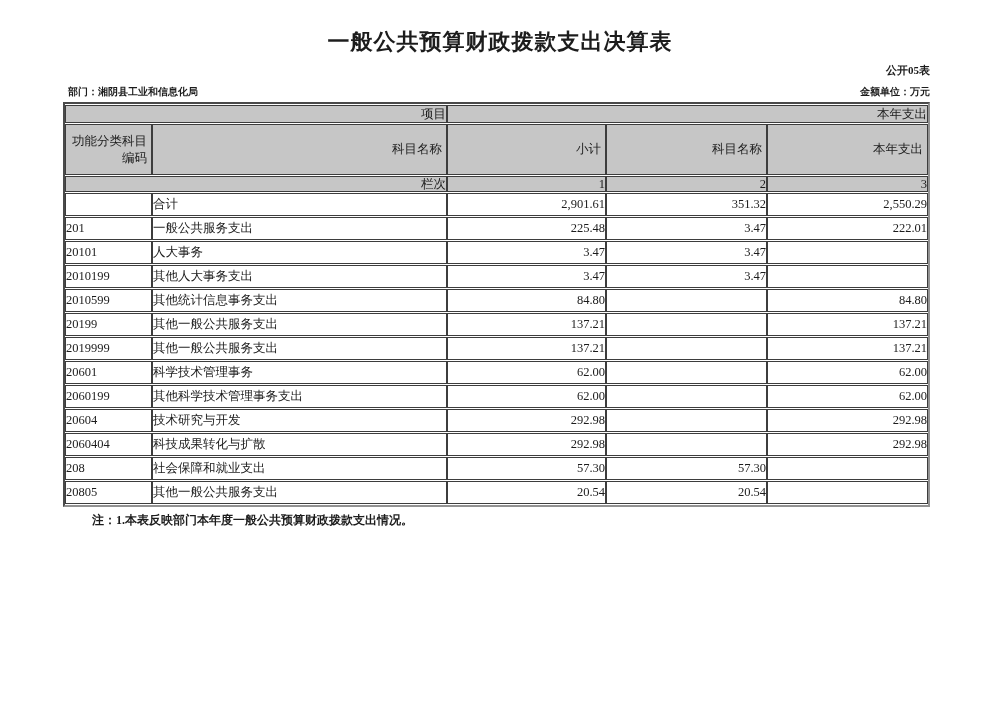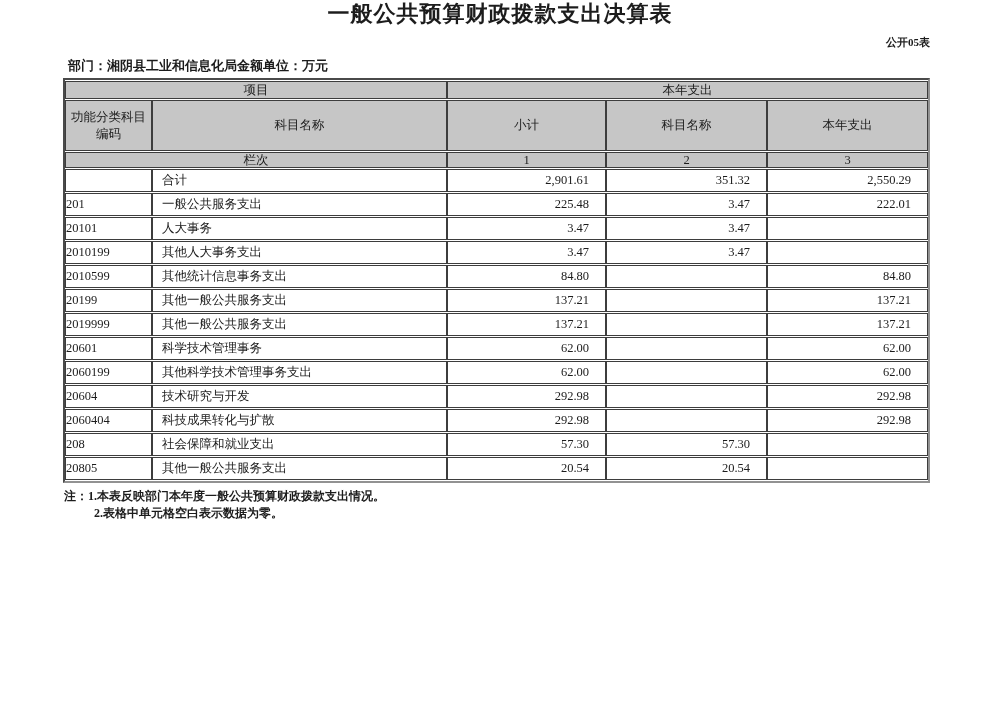--- a/index.html
+++ b/index.html
@@ -7,36 +7,38 @@
     margin: 0; padding: 0;
     background: #ffffff;
     width: 1000px; height: 706px;
     font-family: "Liberation Serif", "DejaVu Serif", serif;
     color: #1c1c1c;
   }
   .page { position: relative; width: 1000px; height: 706px; overflow: hidden; }
 
   .title {
     margin: 0;
+    padding-top: 28px;
     text-align: center;
     font-size: 22px;
     font-weight: 600;
     letter-spacing: 1px;
     line-height: 28px;
   }
   .table-code {
     text-align: right;
     margin: 7px 70px 0 0;
     font-size: 11px;
     font-weight: 600;
   }
   .meta-row {
     display: flex;
+    justify-content: space-between;
     margin: 7px 70px 3px 68px;
-    font-size: 13px;
+    font-size: 10px;
     font-weight: 600;
   }
 
   .table-wrap {
     margin: 0 70px 0 63px;
     border: 2px solid #4a4a4a;
     border-right-color: #929292;
     border-bottom-color: #929292;
   }
   table {
@@ -46,31 +48,31 @@
     border-spacing: 0 1px;
     background: #ffffff;
     font-size: 12.5px;
   }
   th, td {
     border: 1px solid #3d3d3d;
     overflow: hidden;
     padding: 0;
     font-weight: normal;
   }
-  thead th { background: #c6c6c6; text-align: center; }
+  thead th { background: #c6c6c6; text-align: right; }
   tr.ghead th { height: 16px; line-height: 16px; }
   tr.mhead th { height: 51px; line-height: 17px; padding: 0 4px; }
   tr.lanci th { height: 14px; line-height: 14px; }
   tbody td { height: 23px; background: #ffffff; }
   td.code { text-align: left; }
-  td.name { text-align: left; padding-left: 9px; }
-  td.num  { text-align: right; padding-right: 16px; }
+  td.name { text-align: left; padding-left: 0; }
+  td.num  { text-align: right; padding-right: 0; }
 
   .notes {
-    margin: 5px 0 0 64px;
+    margin: 5px 0 0 92px;
     font-size: 12px;
     font-weight: 600;
     line-height: 17px;
   }
   .note2 { padding-left: 30px; }
 </style>
 </head>
 <body>
 
 <div class="page">
@@ -217,16 +219,15 @@
     <td class="num">20.54</td>
     <td class="num">20.54</td>
     <td class="num"></td>
   </tr>
 </tbody>
     </table>
   </div>
 
   <div class="notes">
     <div>注：1.本表反映部门本年度一般公共预算财政拨款支出情况。</div>
-    <div class="note2">2.表格中单元格空白表示数据为零。</div>
   </div>
 
 </div>
 
 </body></html>

